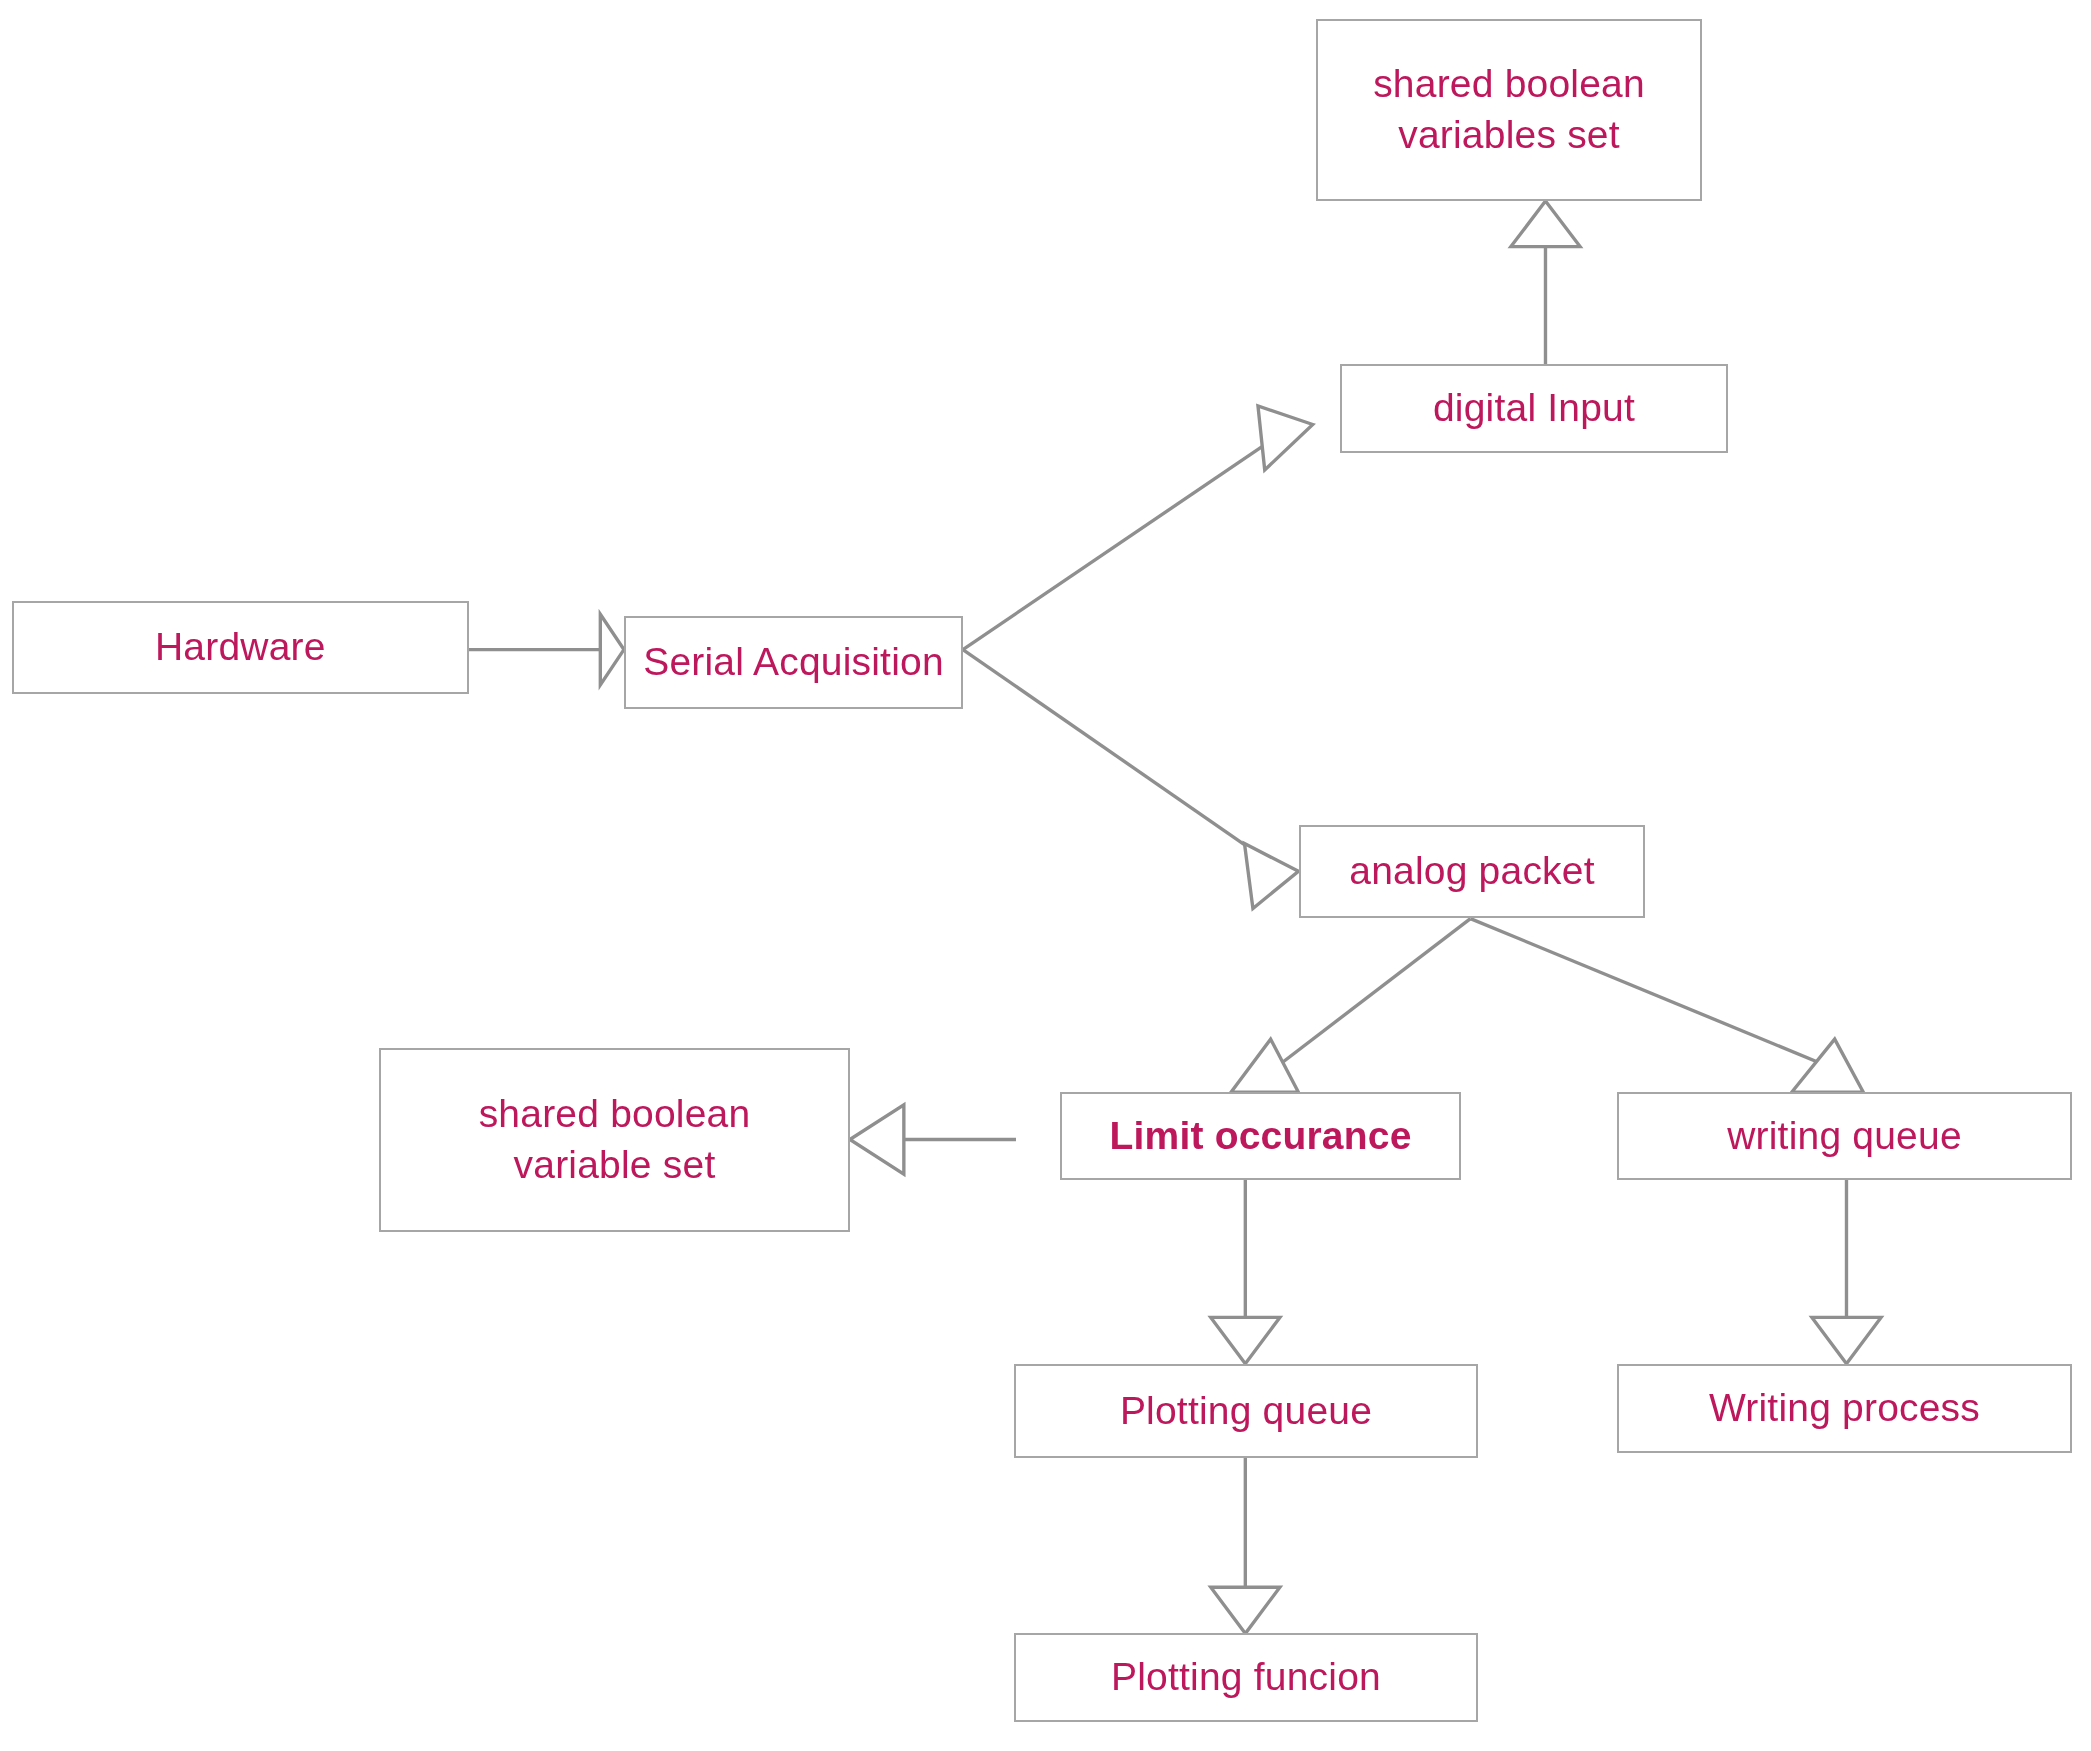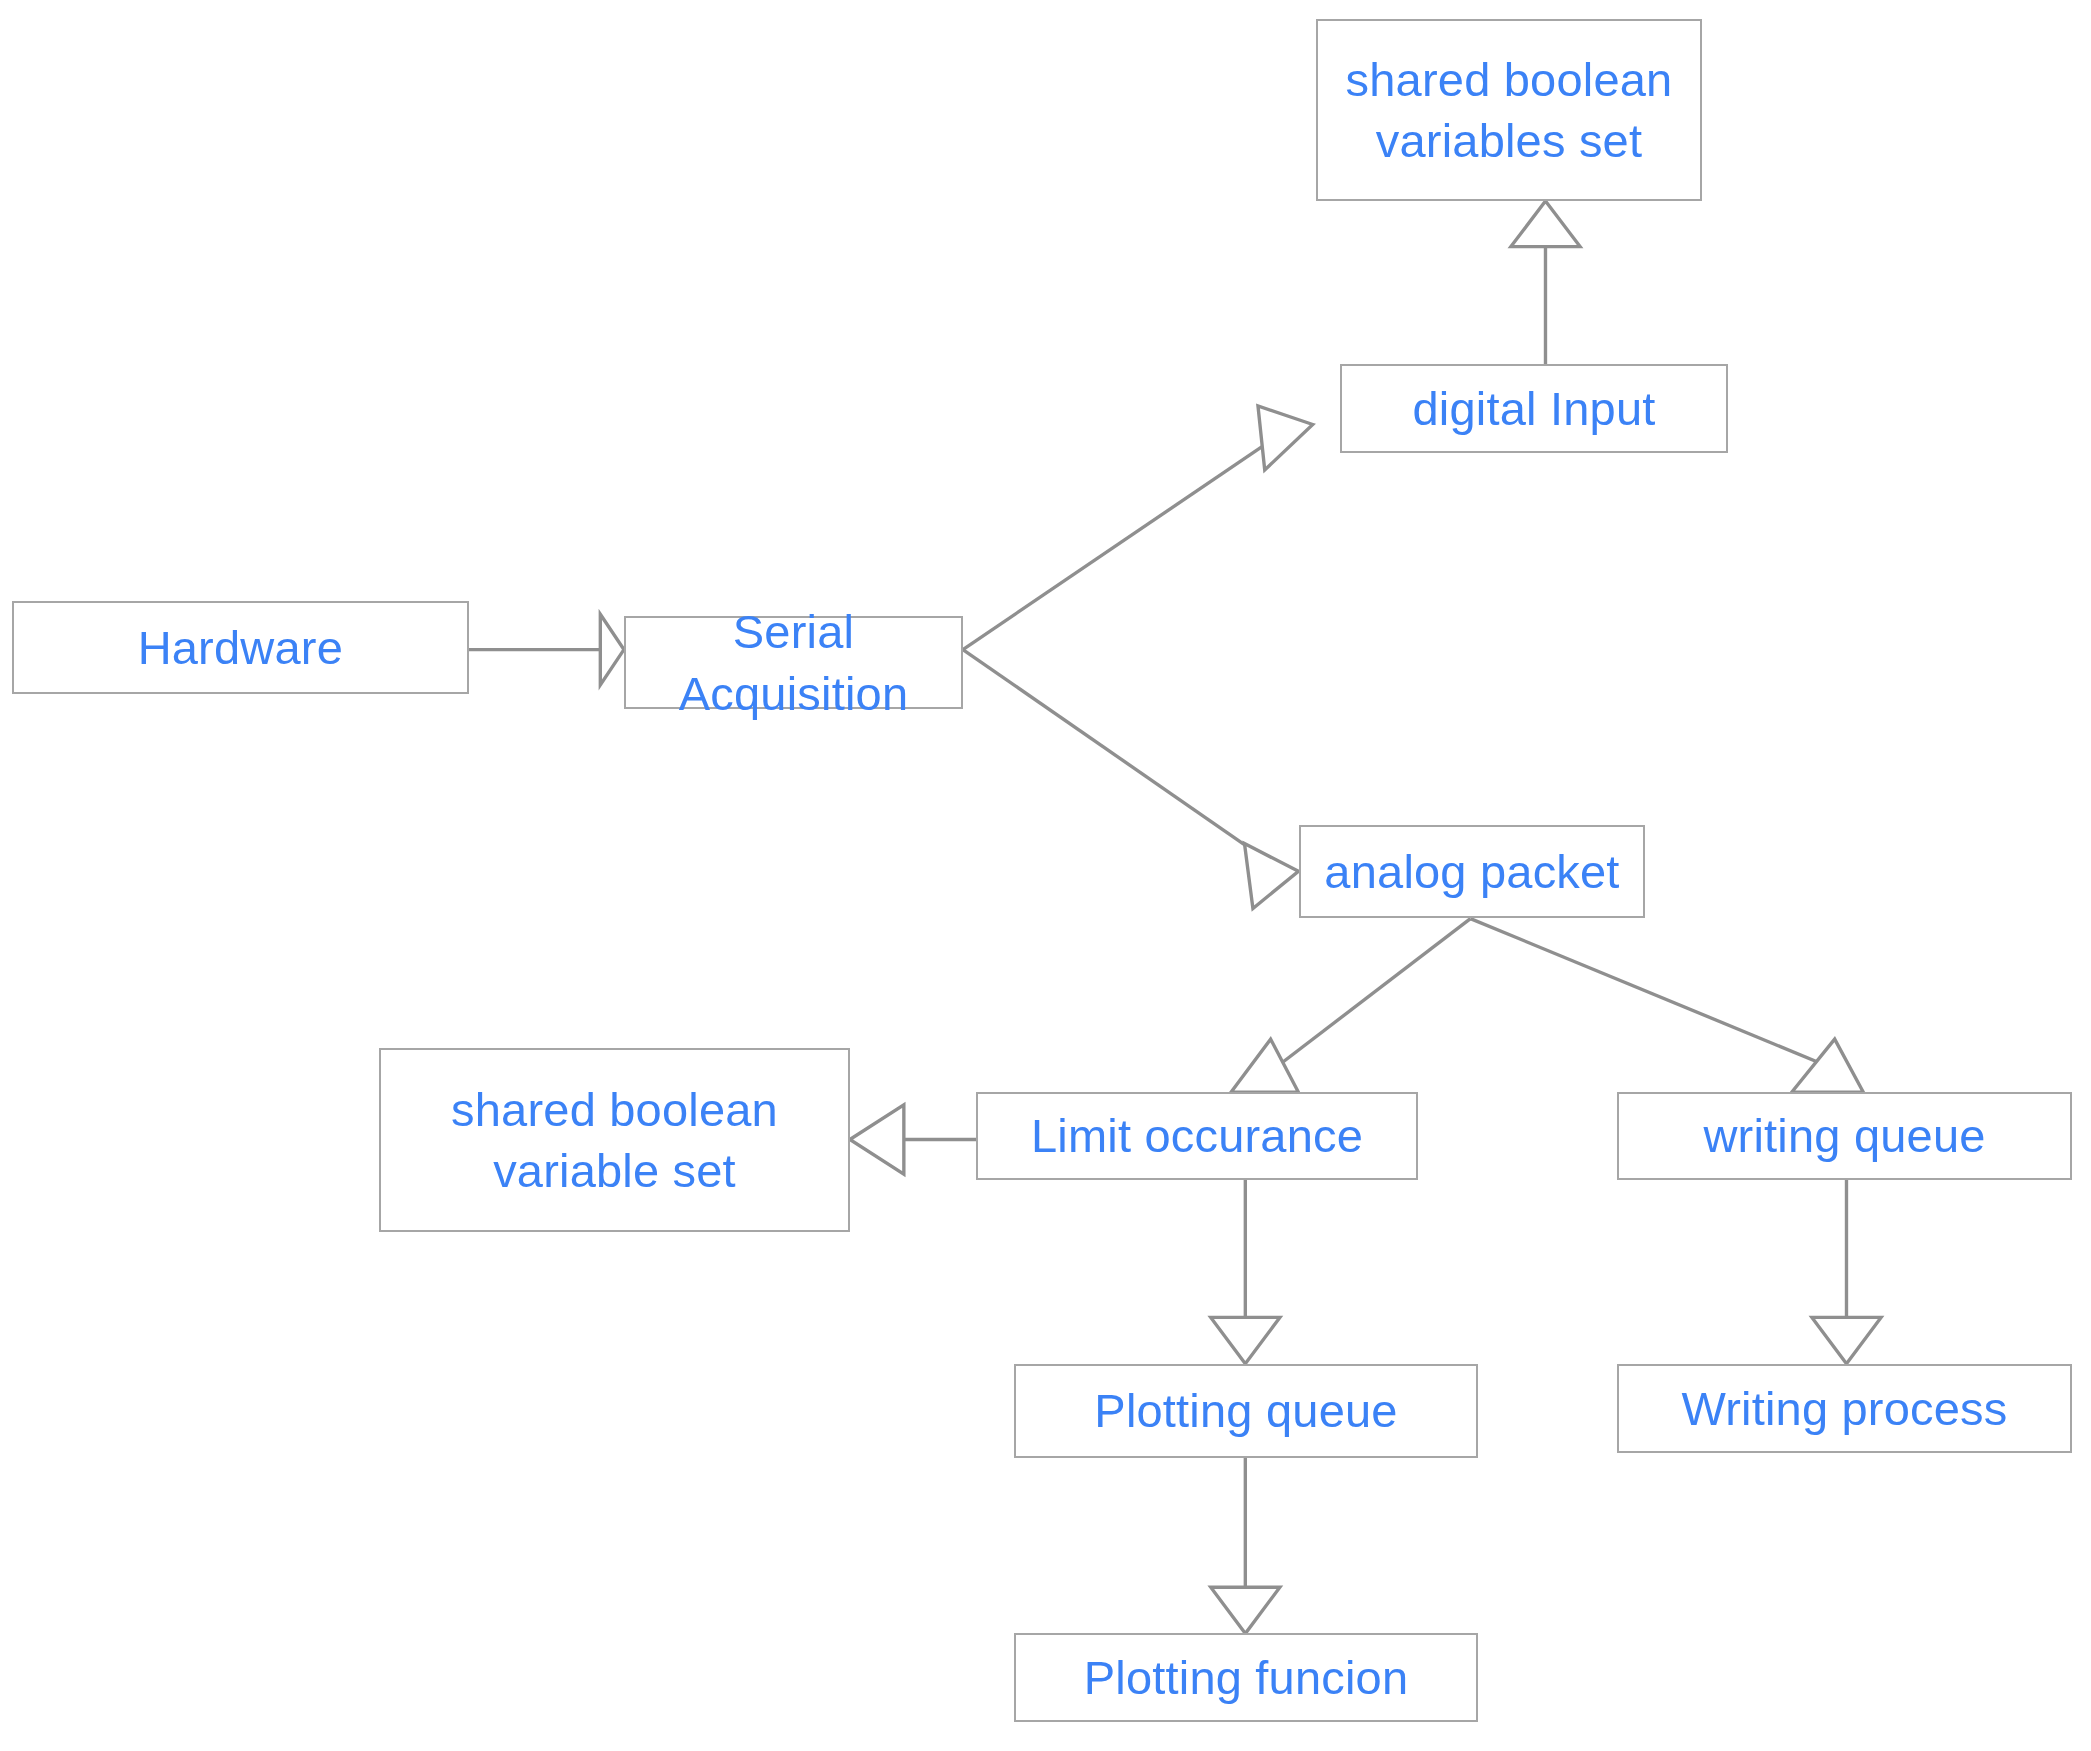--- a/index.html
+++ b/index.html
@@ -17,22 +17,22 @@
   }
   .node {
     position: absolute;
     box-sizing: border-box;
     background: #ffffff;
     border: 2.5px solid #a6a6a6;
     display: flex;
     align-items: center;
     justify-content: center;
     text-align: center;
-    color: #3b82f6;
-    font-size: 47px;
+    color: #be185d;
+    font-size: 39px;
     line-height: 1.30;
     letter-spacing: 0.2px;
     font-weight: 400;
     padding: 1.7px 8.4px;
     white-space: pre-line;
   }
   .node .node-label { display: block; width: 100%; }
   svg.edges {
     position: absolute;
     left: 0;
@@ -131,21 +131,21 @@
 
   <div class="node" style="left:1299px; top:825px; width:346px; height:93px;">
     <span class="node-label">analog packet</span>
   </div>
 
   <div class="node" style="left:379px; top:1048px; width:471px; height:184px;">
     <span class="node-label">shared boolean
 variable set</span>
   </div>
 
-  <div class="node" style="left:976px; top:1092px; width:442px; height:88px;">
+  <div class="node" style="left:1060px; top:1092px; width:401px; height:88px;font-weight:bold;">
     <span class="node-label">Limit occurance</span>
   </div>
 
   <div class="node" style="left:1617px; top:1092px; width:455px; height:88px;">
     <span class="node-label">writing queue</span>
   </div>
 
   <div class="node" style="left:1014px; top:1364px; width:464px; height:94px;">
     <span class="node-label">Plotting queue</span>
   </div>

